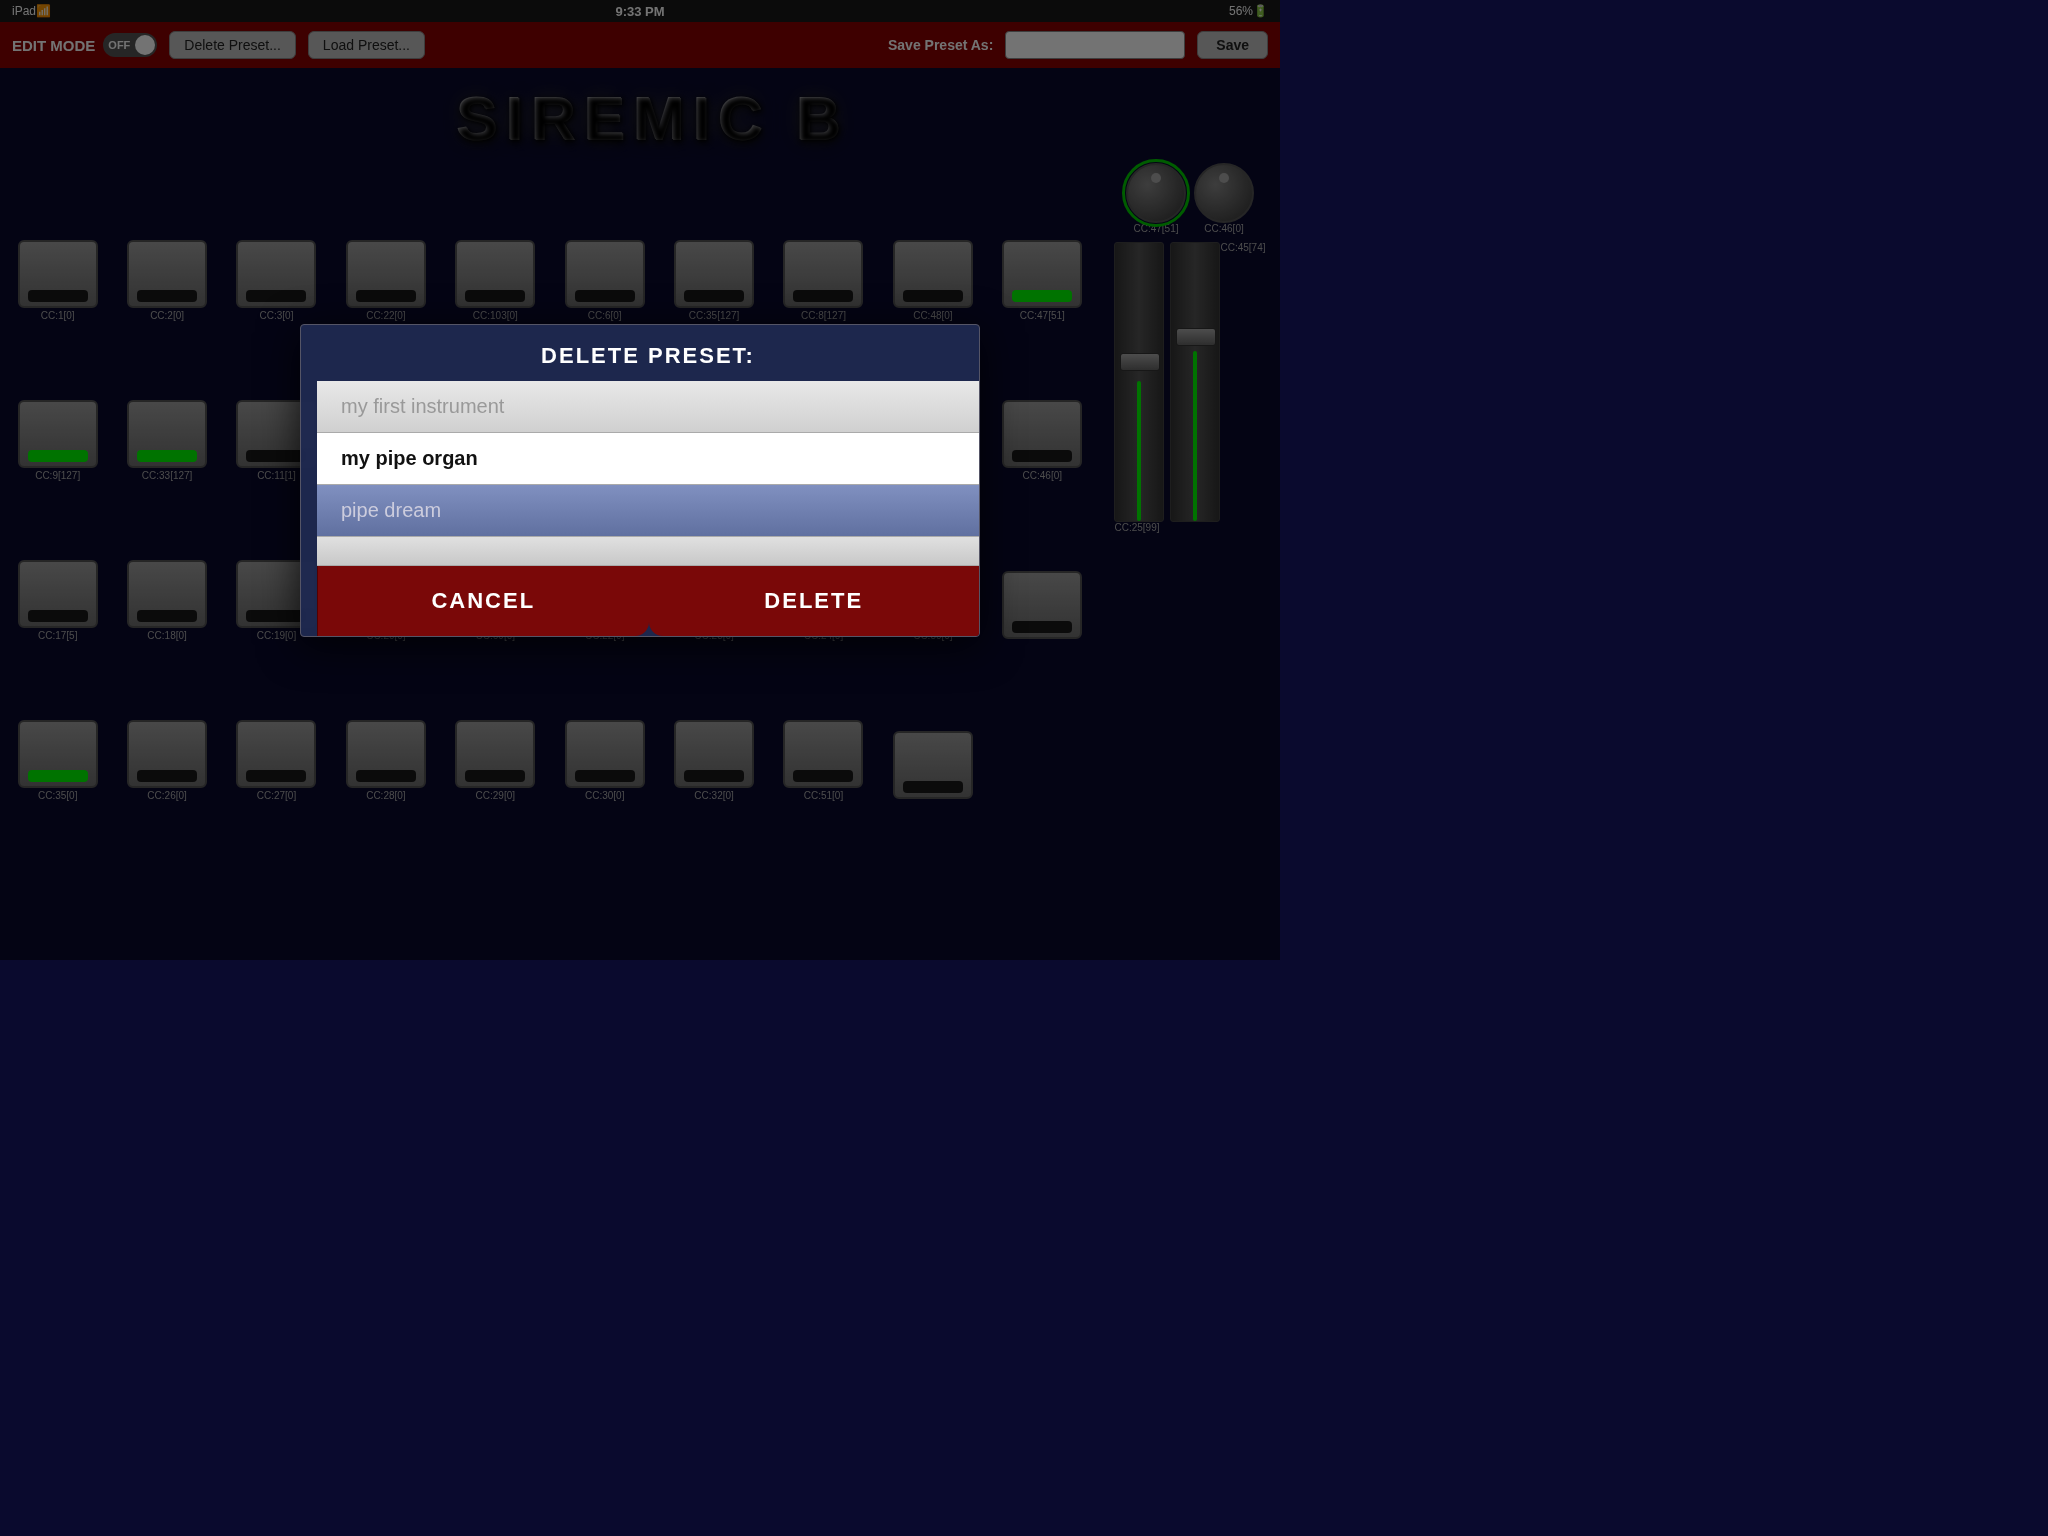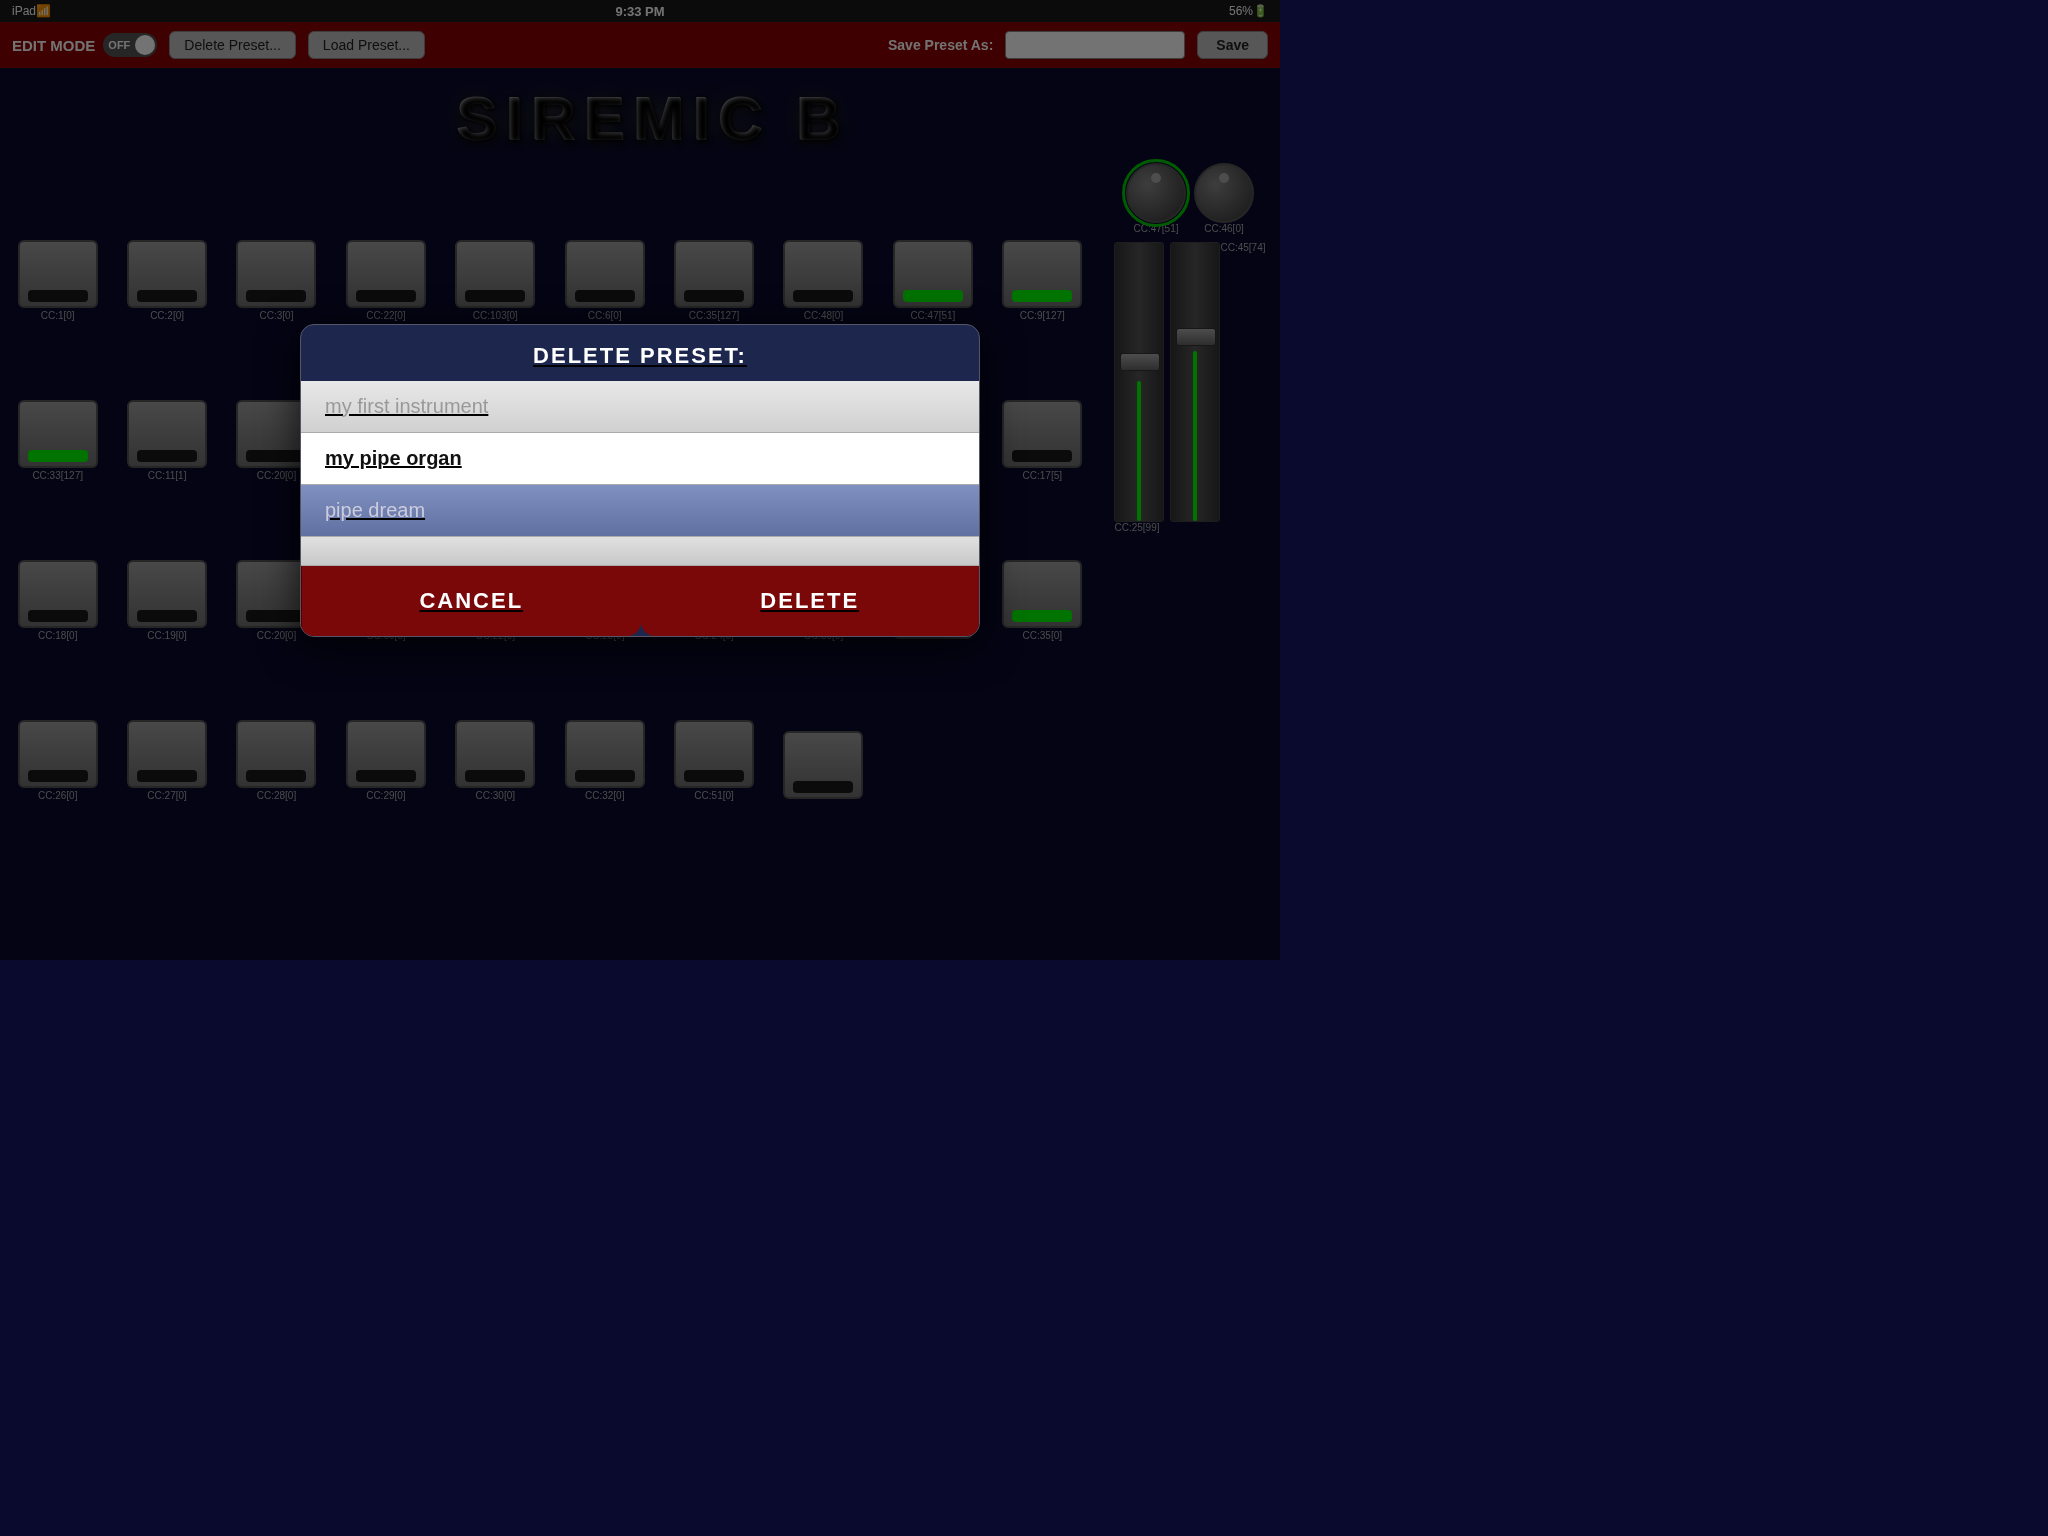--- a/index.html
+++ b/index.html
@@ -243,26 +243,25 @@
       background: rgba(0,0,0,0.55);
       z-index: 10;
       display: flex;
       flex-direction: column;
       align-items: center;
       justify-content: center;
     }
     .modal {
       background: rgba(30, 40, 80, 0.97);
       border: 1px solid #556;
-      border-radius: 14px;
+      border-radius: 4px;
       width: 680px;
-      padding: 0 0 0 0;
+      padding: 0 0 0 16px;
       box-shadow: 0 8px 40px rgba(0,0,0,0.8);
       overflow: hidden;
-      text-decoration: underline;
     }
     .modal-title {
       color: white;
       font-size: 22px;
       font-weight: bold;
       text-align: center;
       padding: 18px 0 12px 0;
       letter-spacing: 2px;
     }
     .modal-list {
@@ -420,20 +419,26 @@
       <div class="pad-cell">
         <div class="pad">
           <div class="pad-inner"></div>
         </div>
         <div class="pad-label">CC:35[127]</div>
       </div>
       <div class="pad-cell">
         <div class="pad">
           <div class="pad-inner"></div>
         </div>
+        <div class="pad-label">CC:8[127]</div>
+      </div>
+      <div class="pad-cell">
+        <div class="pad">
+          <div class="pad-inner"></div>
+        </div>
         <div class="pad-label">CC:48[0]</div>
       </div>
       <div class="pad-cell">
         <div class="pad">
           <div class="pad-inner pad-green"></div>
         </div>
         <div class="pad-label">CC:47[51]</div>
       </div>
       <div class="pad-cell">
         <div class="pad">

